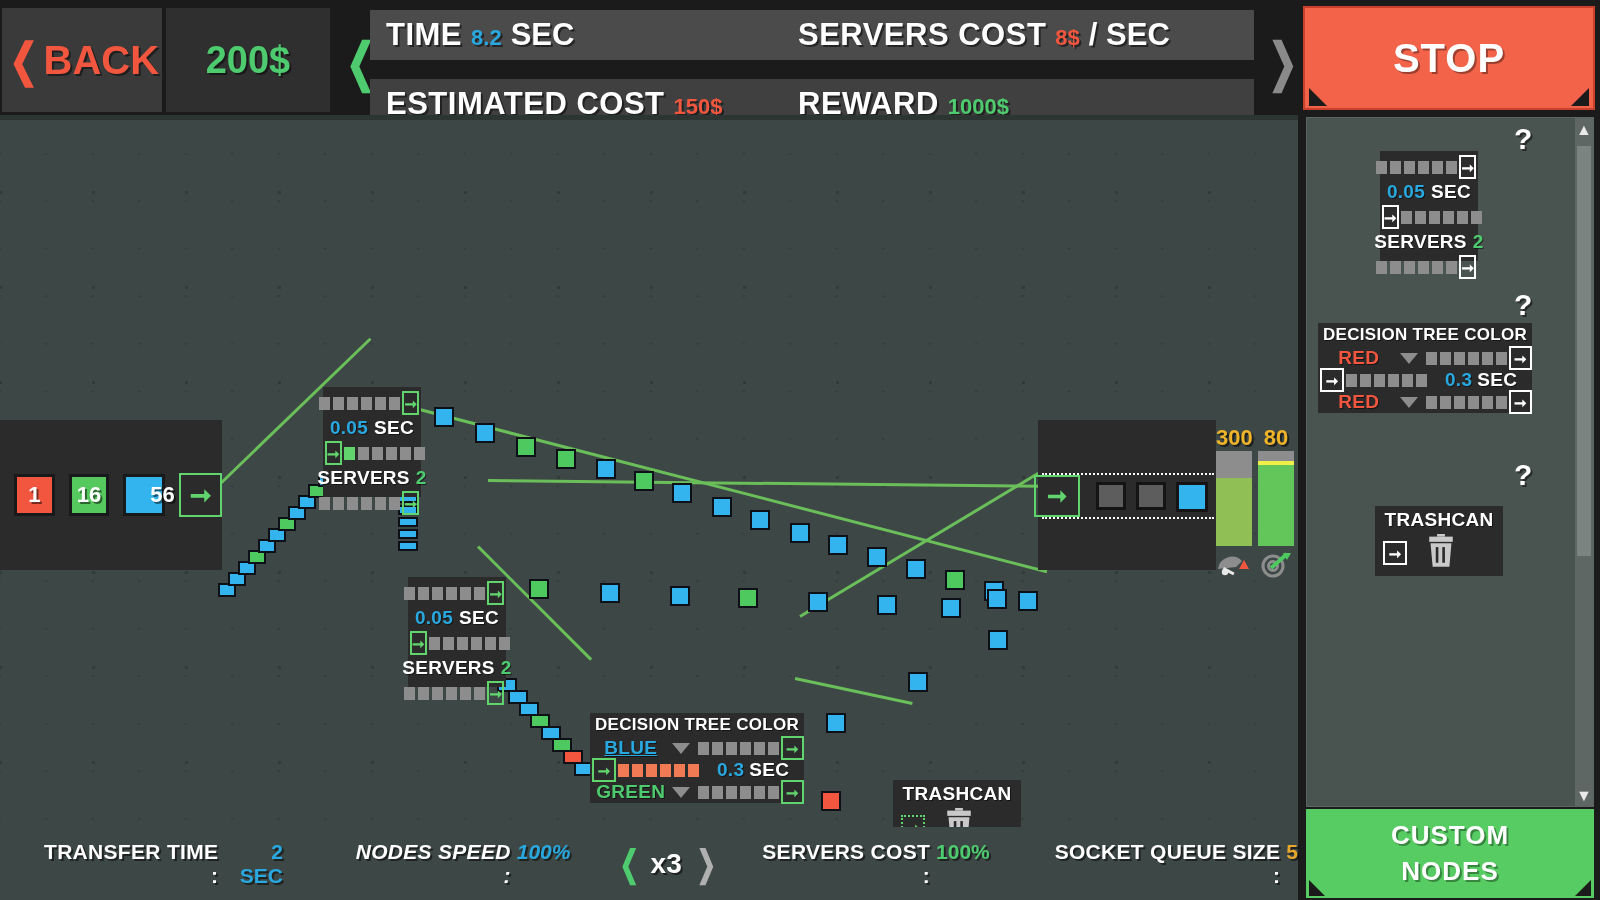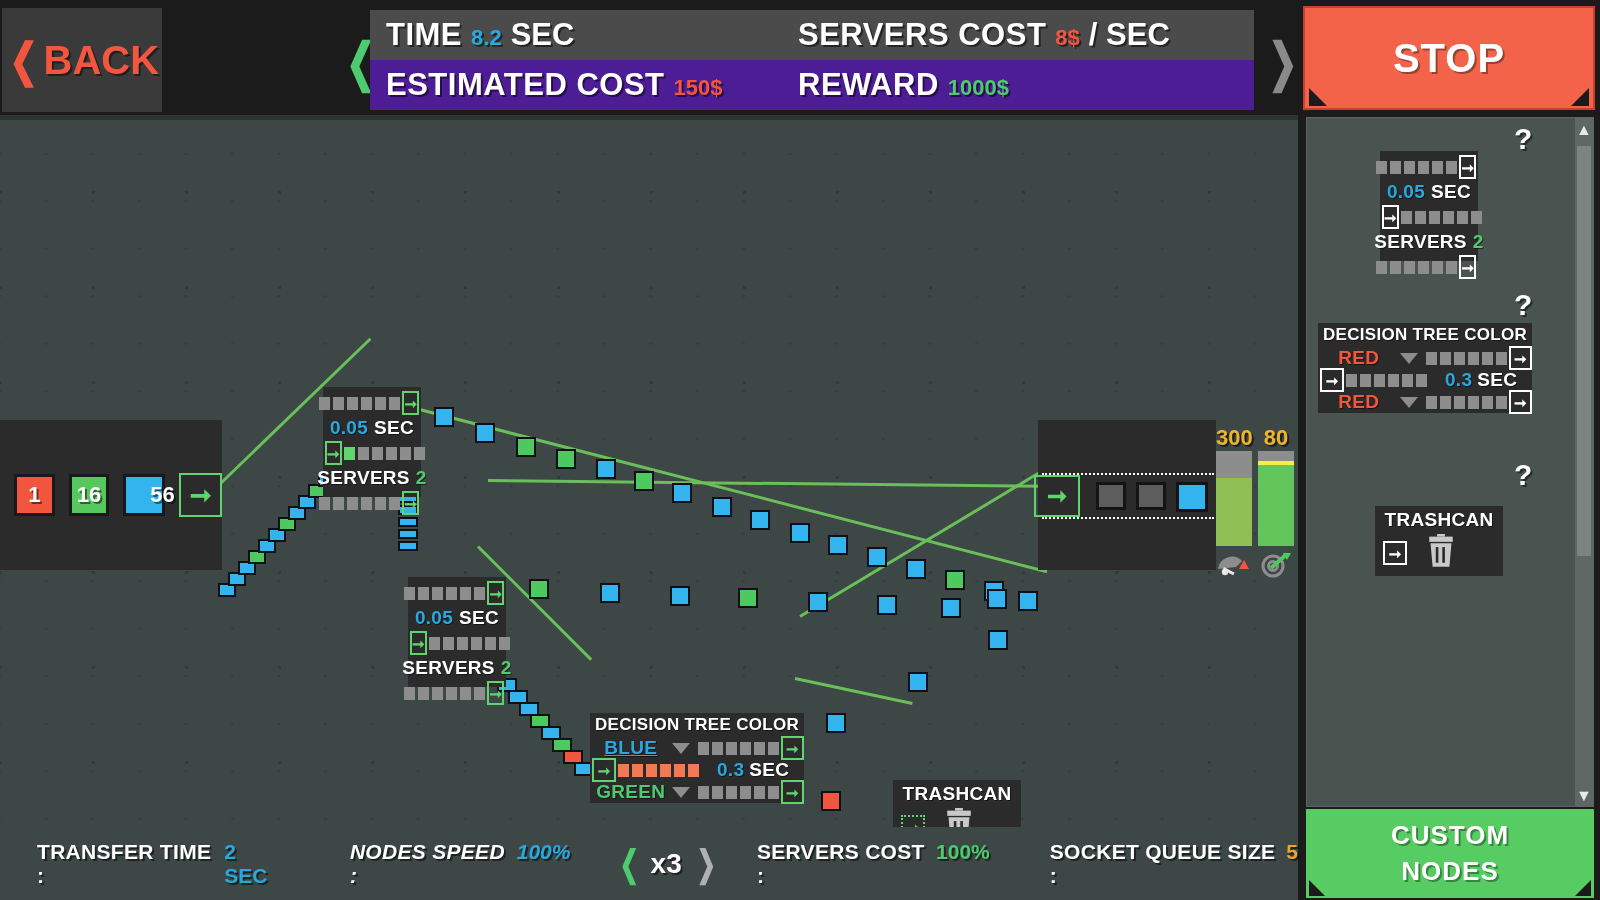--- a/index.html
+++ b/index.html
@@ -44,21 +44,21 @@
     position: absolute; left: 1262px; top: 36px;
     font-size: 52px; color: #8a8a8a; font-weight: bold; line-height: 1;
     transform: scaleX(0.68); letter-spacing: -6px; cursor: pointer;
   }
 
   .stats {
     position: absolute; left: 370px; top: 10px; width: 884px; height: 100px;
   }
   .stat-row { width: 100%; height: 50px; display: flex; align-items: center; }
   .stat-row.r1 { background: #4b4b4b; }
-  .stat-row.r2 { background: #4c1d95; }
+  .stat-row.r2 { background: #404040; margin-top: 19px; }
   .stat-cell { display: flex; align-items: baseline; gap: 9px; padding-left: 16px; }
   .stat-cell.c1 { width: 412px; }
   .k { font-size: 31px; font-weight: bold; color: #ffffff; text-shadow: 2px 2px 0 rgba(0,0,0,.5); letter-spacing: .5px; }
   .v { font-size: 22px; font-weight: bold; text-shadow: 2px 2px 0 rgba(0,0,0,.5); }
   .v.blue { color: #29a8e0; }
   .v.red { color: #f2563f; }
   .v.green { color: #4ecb6e; }
   .unit { font-size: 31px; font-weight: bold; color: #ffffff; text-shadow: 2px 2px 0 rgba(0,0,0,.5); }
 
   .stop-btn {
@@ -87,21 +87,21 @@
     background-size: 93px 95px, 46.5px 47.5px;
     background-position: 47px 30px, 23px 15px;
   }
   .canvas-top-shadow { position:absolute; left:0; top:0; width:100%; height:5px; background:rgba(0,0,0,.25); }
 
   
   .footer {
     position: absolute; left: 0; top: 827px; width: 1298px; height: 73px;
     background: #3d4745; display: flex; align-items: center;
   }
-  .footer-item { display: flex; align-items: baseline; gap: 6px; }
+  .footer-item { display: flex; align-items: baseline; gap: 6px; text-align: right; }
   .fk { font-size: 21px; font-weight: bold; color: #fff; text-shadow: 2px 2px 0 rgba(0,0,0,.5); letter-spacing: .3px; }
   .fv { font-size: 21px; font-weight: bold; text-shadow: 2px 2px 0 rgba(0,0,0,.5); }
   .fv.blue { color: #29a8e0; }
   .fv.green { color: #4ecb6e; }
   .fv.gold { color: #e8a72c; }
   .spd-wrap { display: flex; align-items: center; gap: 10px; }
   .chev-sm { font-size: 36px; font-weight: bold; line-height: 1; transform: scaleX(0.65); letter-spacing: -5px; cursor: pointer; }
   .chev-sm.g { color: #4ecb6e; }
   .chev-sm.s { color: #b0b0b0; }
   .spd-val { font-size: 28px; font-weight: bold; color: #ffffff; text-shadow: 2px 2px 0 rgba(0,0,0,.5); }
@@ -195,20 +195,23 @@
 
   <div class="header">
 
     <div class="back-btn">
       <div class="back-inner">
         <span class="chev-left-red">❮</span>
         <span class="back-label">BACK</span>
       </div>
     </div>
 
+    <div class="money-box">
+      <span class="money-label">200$</span>
+    </div>
 
     <span class="chev-green-big">❮</span>
 
     <div class="stats">
       <div class="stat-row r1">
         <div class="stat-cell c1">
           <span class="k">TIME</span>
           <span class="v blue">8.2</span>
           <span class="unit">SEC</span>
         </div>

